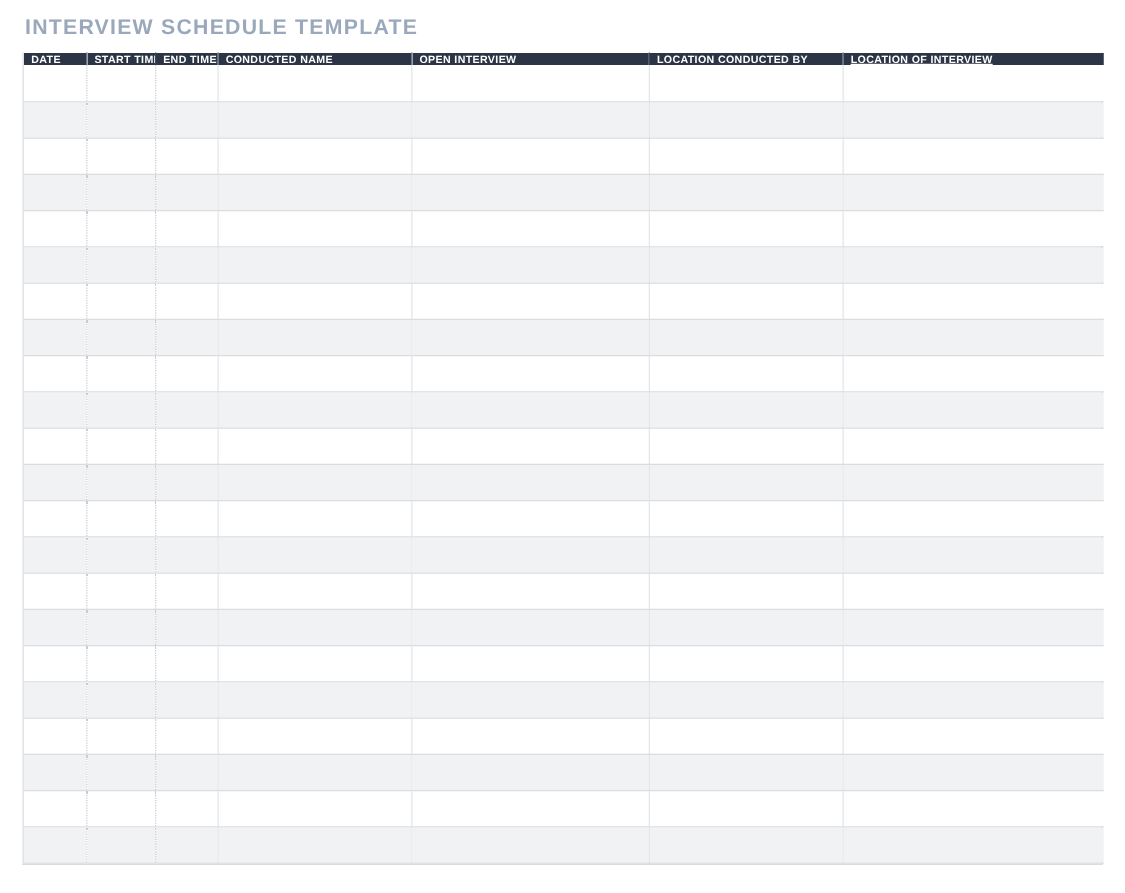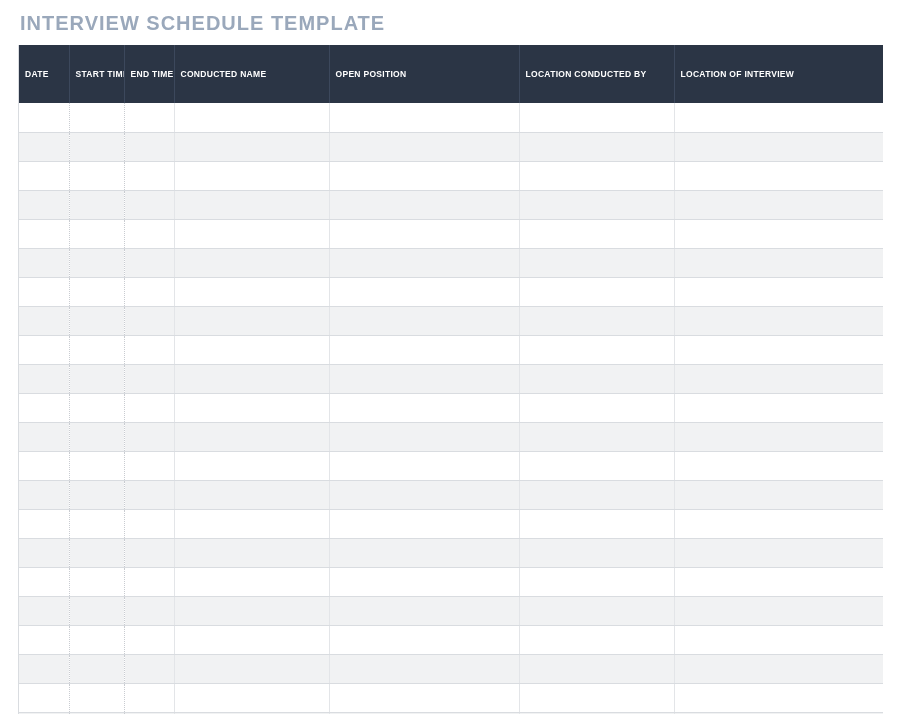--- a/index.html
+++ b/index.html
@@ -1,44 +1,44 @@
 <!DOCTYPE html>
 <html><head>
 <meta charset="utf-8">
 <style>
   * { box-sizing: border-box; margin: 0; padding: 0; }
   html, body { width: 900px; height: 714px; background: #ffffff; font-family: Arial, Helvetica, sans-serif; }
   .page {
     padding: 10px 18px 18px 18px;
   }
   .title {
-    font-size: 20px;
+    font-size: 17px;
     font-weight: 700;
     letter-spacing: 1px;
     color: #9aa8bb;
     margin: 2px 0 10px 2px;
   }
   table {
     width: 100%;
     border-collapse: collapse;
     table-layout: fixed;
   }
   thead th {
     background: #2b3545;
     color: #ffffff;
     font-size: 8.5px;
     font-weight: 700;
     letter-spacing: 0.3px;
     text-align: left;
-    padding: 24px 6px;
+    padding: 0 6px;
     border-right: 1px solid #3c485c;
     white-space: nowrap;
     overflow: hidden;
   }
-  thead th:last-child { border-right: none; }
+  thead th:last-child { border-right: none; text-decoration: underline; }
   tbody td {
     height: 29px;
     border-bottom: 1px solid #d9dce0;
     border-right: 1px solid #e3e5e8;
     font-size: 11px;
     color: #333;
     padding: 0 6px;
     overflow: hidden;
   }
   tbody td:last-child { border-right: none; }
@@ -79,21 +79,21 @@
           <col class="c-pos">
           <col class="c-by">
           <col class="c-loc">
       </colgroup>
       <thead>
         <tr>
           <th>DATE</th>
           <th>START TIME</th>
           <th>END TIME</th>
           <th>CONDUCTED NAME</th>
-          <th>OPEN POSITION</th>
+          <th>OPEN INTERVIEW</th>
           <th>LOCATION CONDUCTED BY</th>
           <th>LOCATION OF INTERVIEW</th>
         </tr>
       </thead>
       <tbody id="tbody">
           <tr class="odd">
             <td class="date"></td>
             <td class="start"></td>
             <td class="end"></td>
             <td></td>

